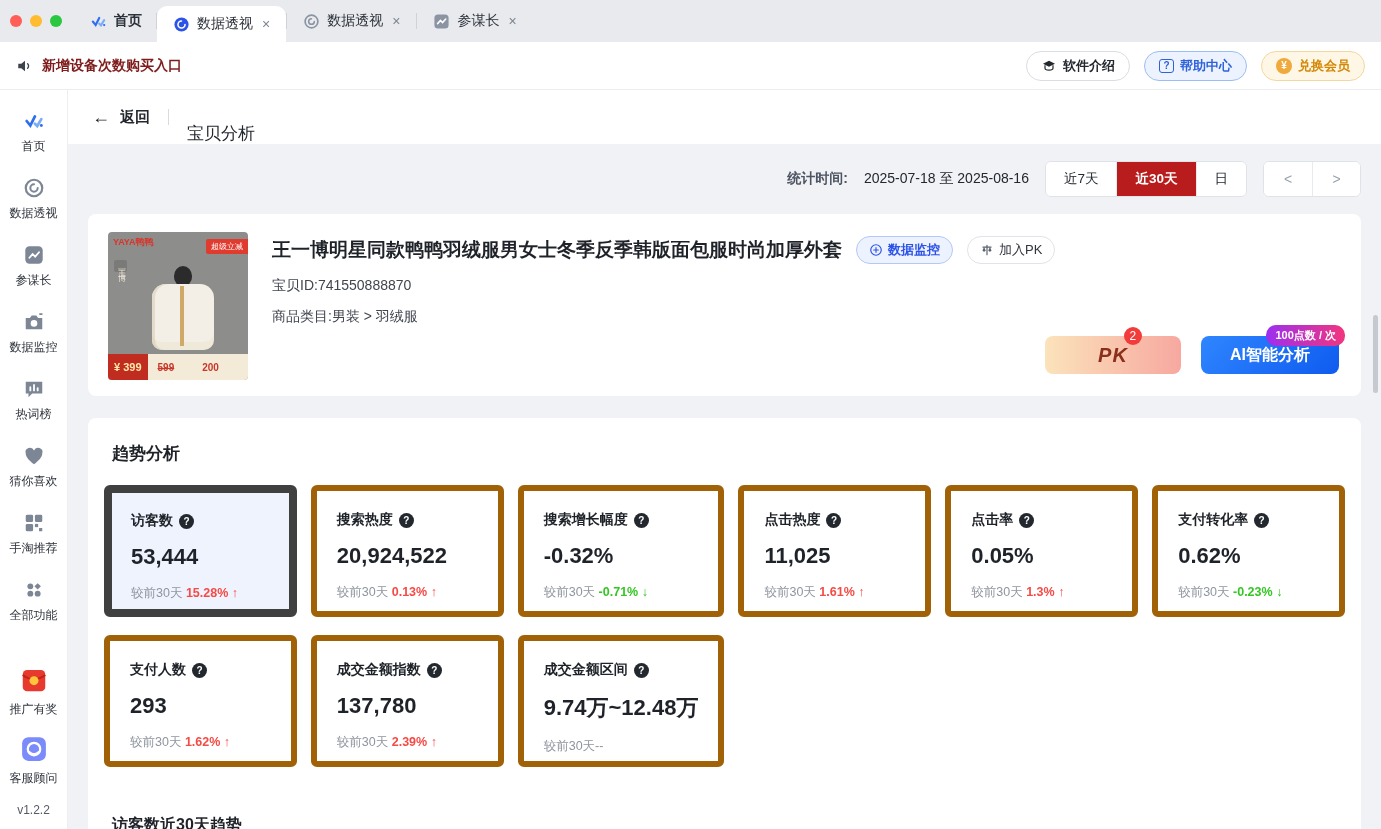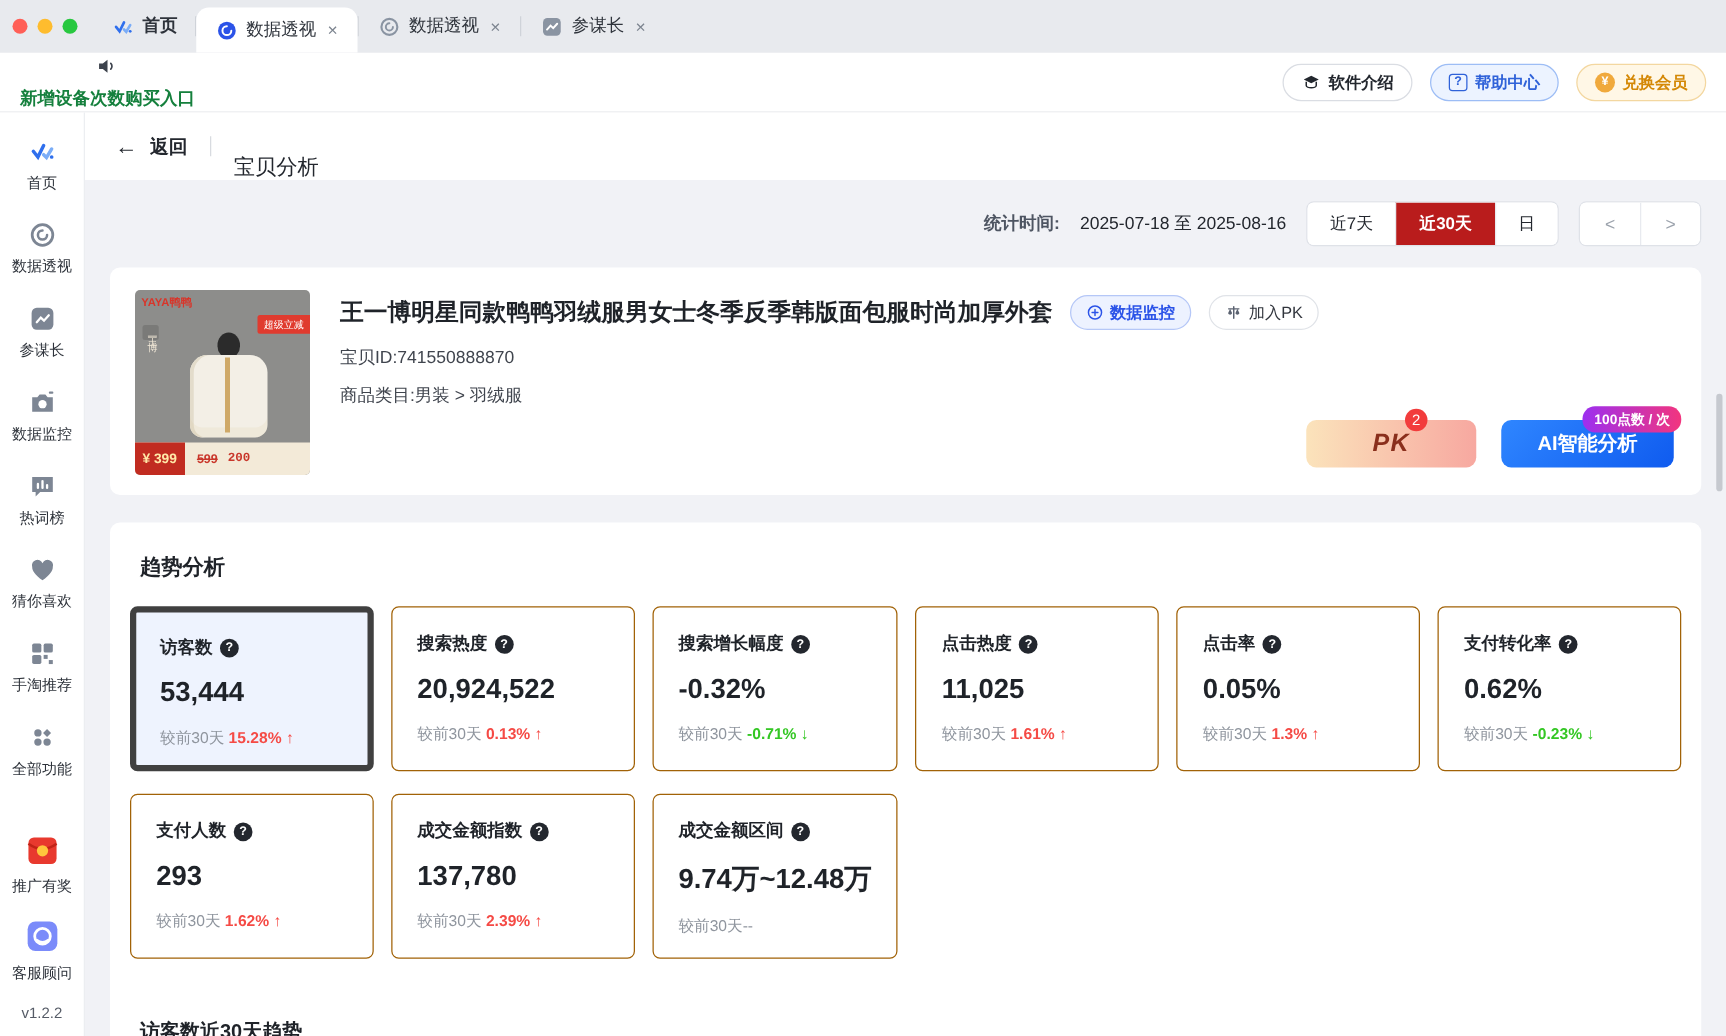--- a/index.html
+++ b/index.html
@@ -19,21 +19,21 @@
   .tabsep { width:1px; height:16px; background:#cfd3d9; align-self:center; }
   .tab-icon { width:17px; height:17px; display:inline-flex; }
   .tabbar-right { position:absolute; right:14px; top:0; height:42px; display:flex; align-items:center; gap:14px; }
   .member-pill { background:linear-gradient(90deg,#f9ddb0,#f3a896); color:#8f3b21; font-size:13px; font-weight:bold; padding:7px 18px; border-radius:16px; }
   .avatar-wrap { display:flex; align-items:center; gap:8px; }
   .avatar { width:26px; height:26px; border-radius:50%; background:#c3c7cd; color:#fff; font-size:14px; display:flex; align-items:center; justify-content:center; }
   .blur-name { width:66px; height:14px; border-radius:3px; background:#b9bec6; filter:blur(3px); opacity:.85; }
 
   
   .announcebar { height:48px; background:#ffffff; display:flex; align-items:center; padding:0 16px; border-bottom:1px solid #ebedf0; flex:none; }
-  .announce-left { display:flex; align-items:center; gap:8px; color:#15803d; font-size:14px; font-weight:bold;flex-direction:column; }
+  .announce-left { display:flex; align-items:center; gap:8px; color:#7f1d1d; font-size:14px; font-weight:bold; }
   .announce-right { margin-left:auto; display:flex; gap:14px; }
   .pill-btn { height:30px; display:flex; align-items:center; gap:6px; padding:0 14px; border-radius:16px; font-size:13px; font-weight:bold; border:1px solid #dadde3; background:#fff; color:#23272e; }
   .pill-btn.help { background:#ecf3ff; border-color:#9dbdf5; color:#2f62d9; }
   .pill-btn.redeem { background:#fff7e6; border-color:#f3d7a0; color:#d48806; }
   .coin { width:16px; height:16px; border-radius:50%; background:#f0a93c; color:#fff; font-size:10px; display:flex; align-items:center; justify-content:center; font-weight:bold; }
   .helpbox { width:15px; height:14px; border:1.6px solid #2f62d9; border-radius:3px; font-size:10px; display:flex; align-items:center; justify-content:center; font-weight:bold; }
 
   
   .bodyrow { flex:1; display:flex; min-height:0; }
   .sidebar { width:68px; background:#fff; border-right:1px solid #eceef1; display:flex; flex-direction:column; align-items:center; padding-top:20px; flex:none; }
@@ -61,51 +61,51 @@
   .seg button:first-child { border-left:none; }
   .seg button.on { background:#b91c1c; color:#fff; font-weight:bold; }
   .pager { display:flex; background:#fff; border:1px solid #dfe2e8; border-radius:6px; overflow:hidden; height:36px; }
   .pager button { width:48px; border:none; background:#fff; color:#9aa1ab; font-size:14px; border-left:1px solid #e8eaef; cursor:pointer; font-family:inherit; }
   .pager button:first-child { border-left:none; }
 
   
   .product-card { background:#fff; border-radius:8px; margin-top:16px; padding:18px 20px; height:182px; position:relative; display:flex; gap:24px; }
   .thumb { width:140px; height:148px; border-radius:4px; background:#8d8d8b; position:relative; overflow:hidden; flex:none; }
   .thumb .brand { position:absolute; top:4px; left:5px; color:#d8352a; font-size:9px; font-weight:bold; }
-  .thumb .ribbon { position:absolute; top:20px; right:0; background:#e03b2f; color:#fff; font-size:8px; padding:2px 5px; border-radius:2px 0 0 2px; }
+  .thumb .ribbon { position:absolute; top:7px; right:0; background:#e03b2f; color:#fff; font-size:8px; padding:2px 5px; border-radius:2px 0 0 2px; }
   .thumb .vtag { position:absolute; top:28px; left:6px; color:#f3e9d8; font-size:8px; writing-mode:vertical-rl; letter-spacing:2px; background:#00000022; padding:3px 1px; border-radius:2px; }
   .thumb .head { position:absolute; top:34px; left:66px; width:18px; height:20px; border-radius:50% 50% 45% 45%; background:#2b2ب; background:#2b2b2b; }
   .thumb .jacket { position:absolute; top:52px; left:44px; width:62px; height:66px; background:#f3efe6; border-radius:14px 14px 10px 10px; box-shadow:inset 0 -8px 0 #d9c08f22, inset 3px 0 0 #e3dccb; }
   .thumb .jacket:before { content:""; position:absolute; left:28px; top:2px; width:4px; height:60px; background:#cfa968; }
   .thumb .strip { position:absolute; bottom:0; left:0; right:0; height:26px; background:#f3ead8; display:flex; align-items:center; }
   .thumb .price-main { background:#c12c21; color:#ffe9a8; font-size:11px; font-weight:bold; height:100%; display:flex; align-items:center; padding:0 6px; }
   .thumb .price-old { color:#c9372b; font-size:10px; font-weight:bold; margin-left:10px; text-decoration:line-through; }
-  .thumb .price-off { color:#c9372b; font-size:10px; font-weight:bold; margin-left:8px;font-family:Liberation Mono, monospace; }
+  .thumb .price-off { color:#c9372b; font-size:10px; font-weight:bold; margin-left:28px; }
 
   .pinfo { flex:1; min-width:0; padding-top:4px; }
   .ptitle-row { display:flex; align-items:center; gap:14px; }
   .ptitle { font-size:19px; font-weight:bold; color:#1f2329; white-space:nowrap; }
   .tag-btn { height:28px; display:flex; align-items:center; gap:5px; padding:0 12px; border-radius:15px; font-size:13px; cursor:pointer; flex:none; }
   .tag-btn.monitor { background:#edf2ff; border:1px solid #b5c7f7; color:#2b53e8; font-weight:bold; }
   .tag-btn.joinpk { background:#fff; border:1px solid #e0e3e8; color:#30343c; }
   .pline { font-size:14px; color:#40454e; margin-top:13px; }
   .pline:first-of-type { margin-top:16px; }
   .pc-actions { position:absolute; right:22px; bottom:22px; display:flex; gap:20px; }
   .pk-btn { position:relative; width:136px; height:38px; border-radius:8px; background:linear-gradient(90deg,#fbe3bb,#f7a8a0); display:flex; align-items:center; justify-content:center; cursor:pointer; }
   .pk-btn .pk-text { font-size:20px; font-weight:bold; font-style:italic; color:#8a2f1c; letter-spacing:1px; }
   .pk-badge { position:absolute; top:-9px; left:58%; width:18px; height:18px; border-radius:50%; background:#f23c3c; color:#fff; font-size:12px; display:flex; align-items:center; justify-content:center; }
   .ai-btn { position:relative; width:138px; height:38px; border-radius:8px; background:linear-gradient(135deg,#2f86ff,#0f5bef); color:#fff; display:flex; align-items:center; justify-content:center; gap:2px; font-size:16px; font-weight:bold; cursor:pointer; }
   .ai-badge { position:absolute; top:-11px; right:-6px; background:linear-gradient(90deg,#9c2ff0,#f2357e); color:#fff; font-size:11px; font-weight:bold; padding:3px 9px; border-radius:10px; white-space:nowrap; }
 
   
   .trend-card { background:#fff; border-radius:8px 8px 0 0; margin-top:22px; padding:24px 16px; height:500px; }
   .section-title { font-size:17px; font-weight:bold; color:#1f2329; margin-left:8px; }
   .mgrid { display:grid; grid-template-columns:repeat(6,1fr); gap:18px 14px; margin-top:20px; }
-  .mcard { border:1px solid #a16207; border-radius:6px; padding:20px; height:132px; background:#fff; cursor:pointer; }
-  .mcard.selected { border:5px solid #404040; background:#eef3fe; padding:19px; }
+  .mcard { border:6px solid #a16207; border-radius:6px; padding:20px; height:132px; background:#fff; cursor:pointer; }
+  .mcard.selected { border:8px solid #404040; background:#eef3fe; padding:19px; }
   .mlabel { display:flex; align-items:center; gap:6px; font-size:14px; color:#1f2329; font-weight:bold; white-space:nowrap; }
   .qicon { width:15px; height:15px; border-radius:50%; background:#23272e; color:#fff; font-size:10px; font-weight:bold; display:inline-flex; align-items:center; justify-content:center; flex:none; }
   .mvalue { font-size:22px; font-weight:bold; color:#1f2329; margin-top:14px; white-space:nowrap; }
   .mcompare { font-size:12.5px; color:#8f959e; margin-top:15px; white-space:nowrap; }
   .chg { font-weight:bold; }
   .chg.up { color:#f54a45; } .chg.down { color:#34c724; } .chg.flat { color:#8f959e; font-weight:normal; }
   .bottom-title { font-size:16px; font-weight:bold; color:#1f2329; margin:48px 0 0 8px; }
 
   .scroll-thumb { position:absolute; right:3px; top:315px; width:5px; height:78px; border-radius:3px; background:#c6c9cf; }
   svg { display:block; width:100%; height:100%; }

